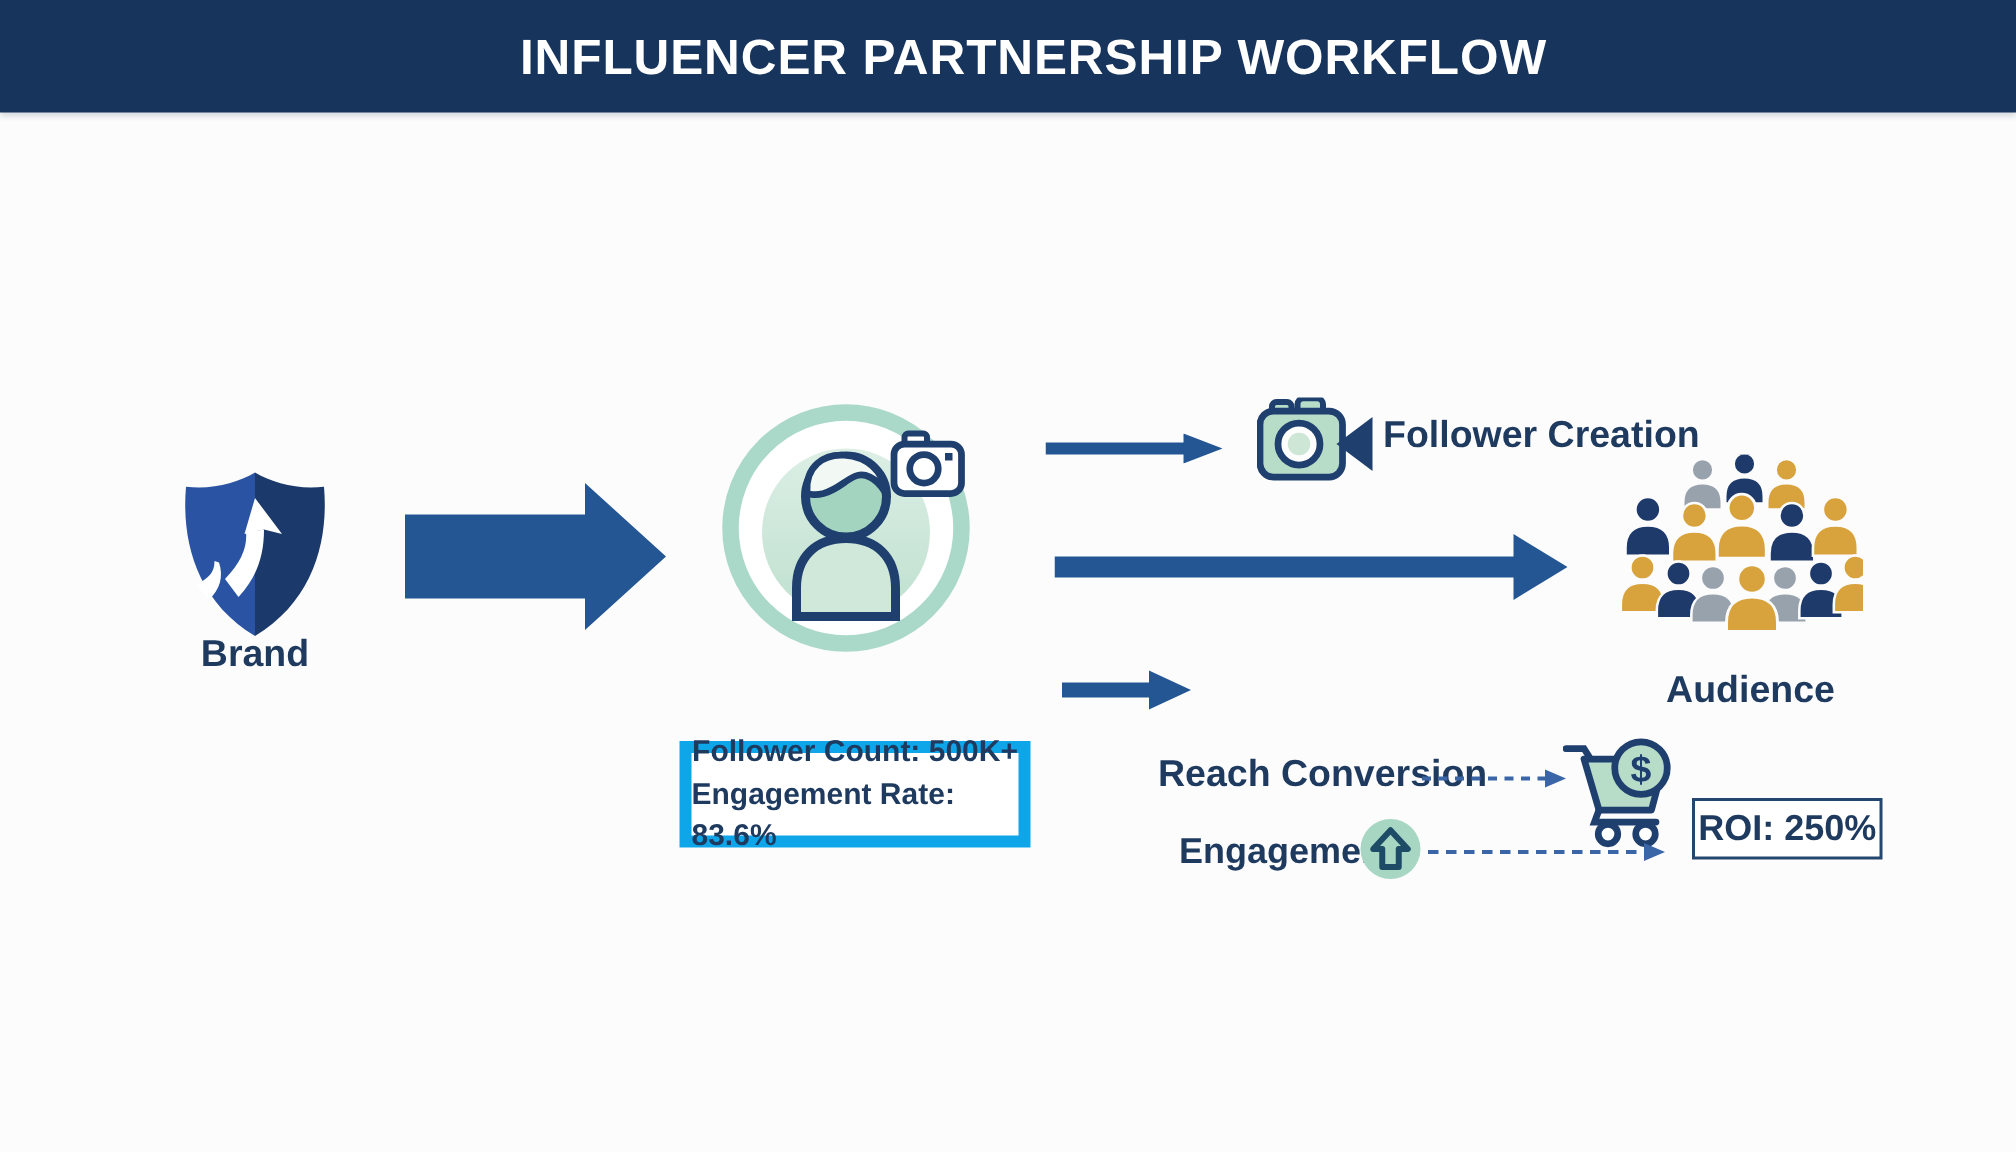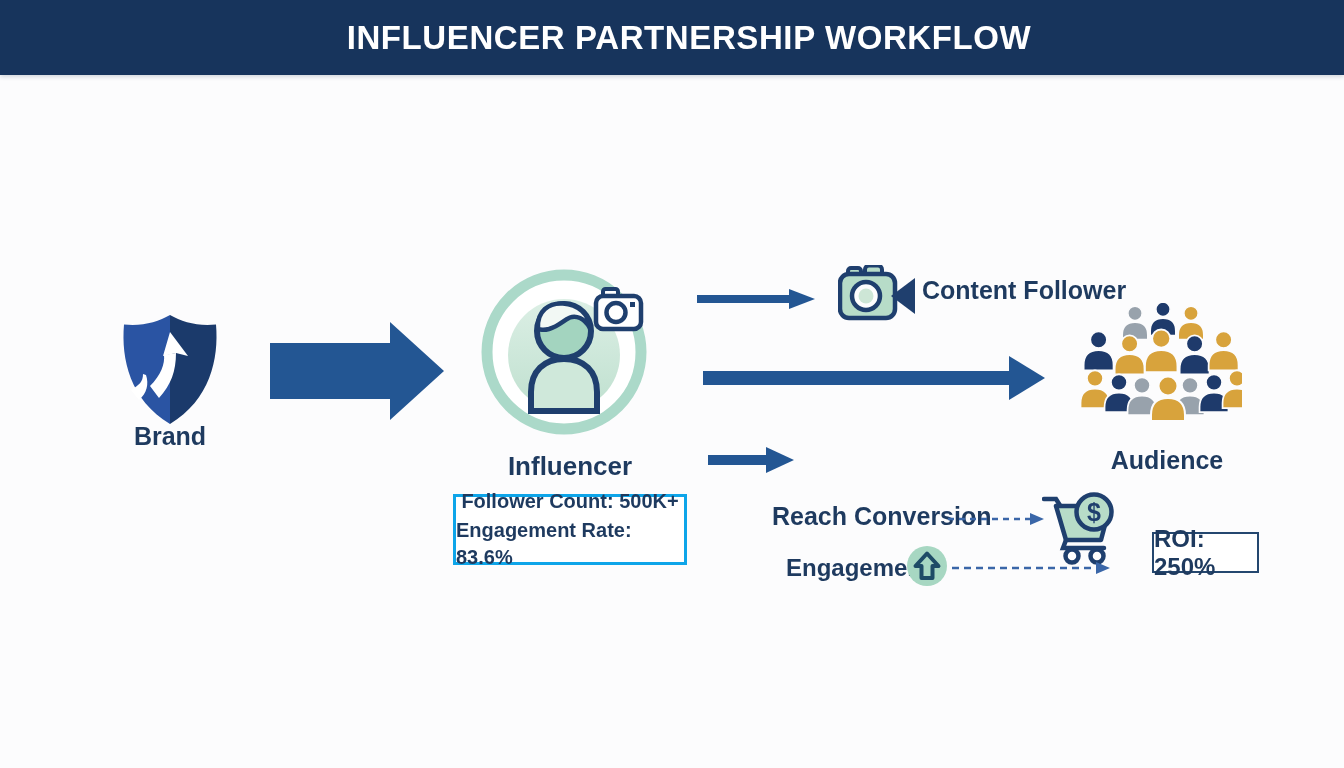--- a/index.html
+++ b/index.html
@@ -10,27 +10,27 @@
   .header { position:absolute; left:0; top:0; width:1344px; height:75px;
             background:#17345c; display:flex; align-items:center; justify-content:center;
             box-shadow:0 2px 4px rgba(30,50,80,.18); }
   .header h1 { color:#ffffff; font-size:33px; font-weight:800; letter-spacing:.6px;margin-left:34px; }
 
   .abs { position:absolute; }
   .label { color:#1e3a5f; font-weight:700; white-space:nowrap; }
   .center { text-align:center; }
 
   .stat-box { position:absolute; left:453px; top:494px; width:234px; height:71px;
-              background:#ffffff; border:3px solid #0ea5e9; display:flex; flex-direction:column;
+              background:#ffffff; border:8px solid #0ea5e9; display:flex; flex-direction:column;
               align-items:center; justify-content:center; gap:2px; }
   .stat-box div { color:#1e3a5f; font-weight:700; font-size:20px; line-height:1.35; }
 
-  .roi-box { position:absolute; left:1128px; top:532px; width:107px; height:41px;
+  .roi-box { position:absolute; left:1128px; top:532px; width:127px; height:41px;
              background:#ffffff; border:2.5px solid #24476f; display:flex;
-             align-items:center; justify-content:center;margin-left:24px; }
+             align-items:center; justify-content:center; }
   .roi-box span { color:#1e3a5f; font-weight:700; font-size:24px; }
 </style>
 </head>
 <body>
 
 <div id="stage">
 
   <div class="header">
     <h1>INFLUENCER PARTNERSHIP WORKFLOW</h1>
   </div>
@@ -62,41 +62,40 @@
     <path d="M52,147 L52,128 C52,107 65,95 85,95 C105,95 118,107 118,128 L118,147 Z" fill="#cfe8da" stroke="#1f3f6e" stroke-width="6"></path>
     <circle cx="85" cy="67" r="27" fill="#a3d4bf" stroke="#1f3f6e" stroke-width="6"></circle>
     <path d="M59,64 C58,47 70,38.5 84,39.5 C99,40.5 110,50 111,64 C105,54 97,51 91,53.5 C84,56.5 80,62 70,65 C65,66.3 60,66 59,64 Z" fill="#f2f8f4" stroke="#1f3f6e" stroke-width="4.5" stroke-linejoin="round"></path>
     <g transform="translate(117,27)">
       <rect x="7" y="-2" width="15" height="9" rx="2.5" fill="#ffffff" stroke="#1f3f6e" stroke-width="4"></rect>
       <rect x="0" y="5" width="45" height="33" rx="7" fill="#ffffff" stroke="#1f3f6e" stroke-width="4.5"></rect>
       <circle cx="20" cy="21.5" r="9.5" fill="none" stroke="#1f3f6e" stroke-width="4.5"></circle>
       <rect x="34" y="11" width="5" height="5" fill="#1f3f6e"></rect>
     </g>
   </svg>
-  <div class="abs label center" style="left:495px; top:451px; width:150px; font-size:26px;">Influencer</div>
 
   <div class="stat-box">
     <div>Follower Count: 500K+</div>
     <div>Engagement Rate: 83.6%</div>
   </div>
 
   <svg class="abs" style="left:697px; top:289px;" width="118" height="20" viewBox="0 0 118 20">
     <line x1="0" y1="10" x2="94" y2="10" stroke="#235693" stroke-width="8"></line>
     <polygon points="92,0 118,10 92,20" fill="#235693"></polygon>
   </svg>
 
   <svg class="abs" style="left:838px; top:265px;" width="78" height="62" viewBox="0 0 78 62">
     <rect x="10" y="3" width="13" height="11" rx="3" fill="#b7dcc8" stroke="#1f3f6e" stroke-width="4"></rect>
     <rect x="27" y="0.5" width="17" height="13" rx="4" fill="#b7dcc8" stroke="#1f3f6e" stroke-width="4"></rect>
     <rect x="2" y="9" width="55" height="44" rx="9" fill="#b7dcc8" stroke="#1f3f6e" stroke-width="4.5"></rect>
     <circle cx="28" cy="31" r="14" fill="#fdfdfd" stroke="#1f3f6e" stroke-width="4.5"></circle>
     <circle cx="28" cy="31" r="7.5" fill="#cde6d6"></circle>
     <polygon points="77,13 77,49 53,31" fill="#1f3f6e"></polygon>
   </svg>
-  <div class="abs label" style="left:922px; top:276px; font-size:25px;">Content Follower</div>
+  <div class="abs label" style="left:922px; top:276px; font-size:25px;">Follower Creation</div>
 
   <svg class="abs" style="left:703px; top:355px;" width="342" height="46" viewBox="0 0 342 46">
     <line x1="0" y1="23" x2="310" y2="23" stroke="#235693" stroke-width="14"></line>
     <polygon points="306,1 342,23 306,45" fill="#235693"></polygon>
   </svg>
 
   <svg class="abs" style="left:1078px; top:303px;" width="164" height="134" viewBox="0 0 164 134">
     <defs>
       <g id="person">
         <circle cx="20" cy="11" r="9.5" stroke="#fcfcfd" stroke-width="2"></circle>

